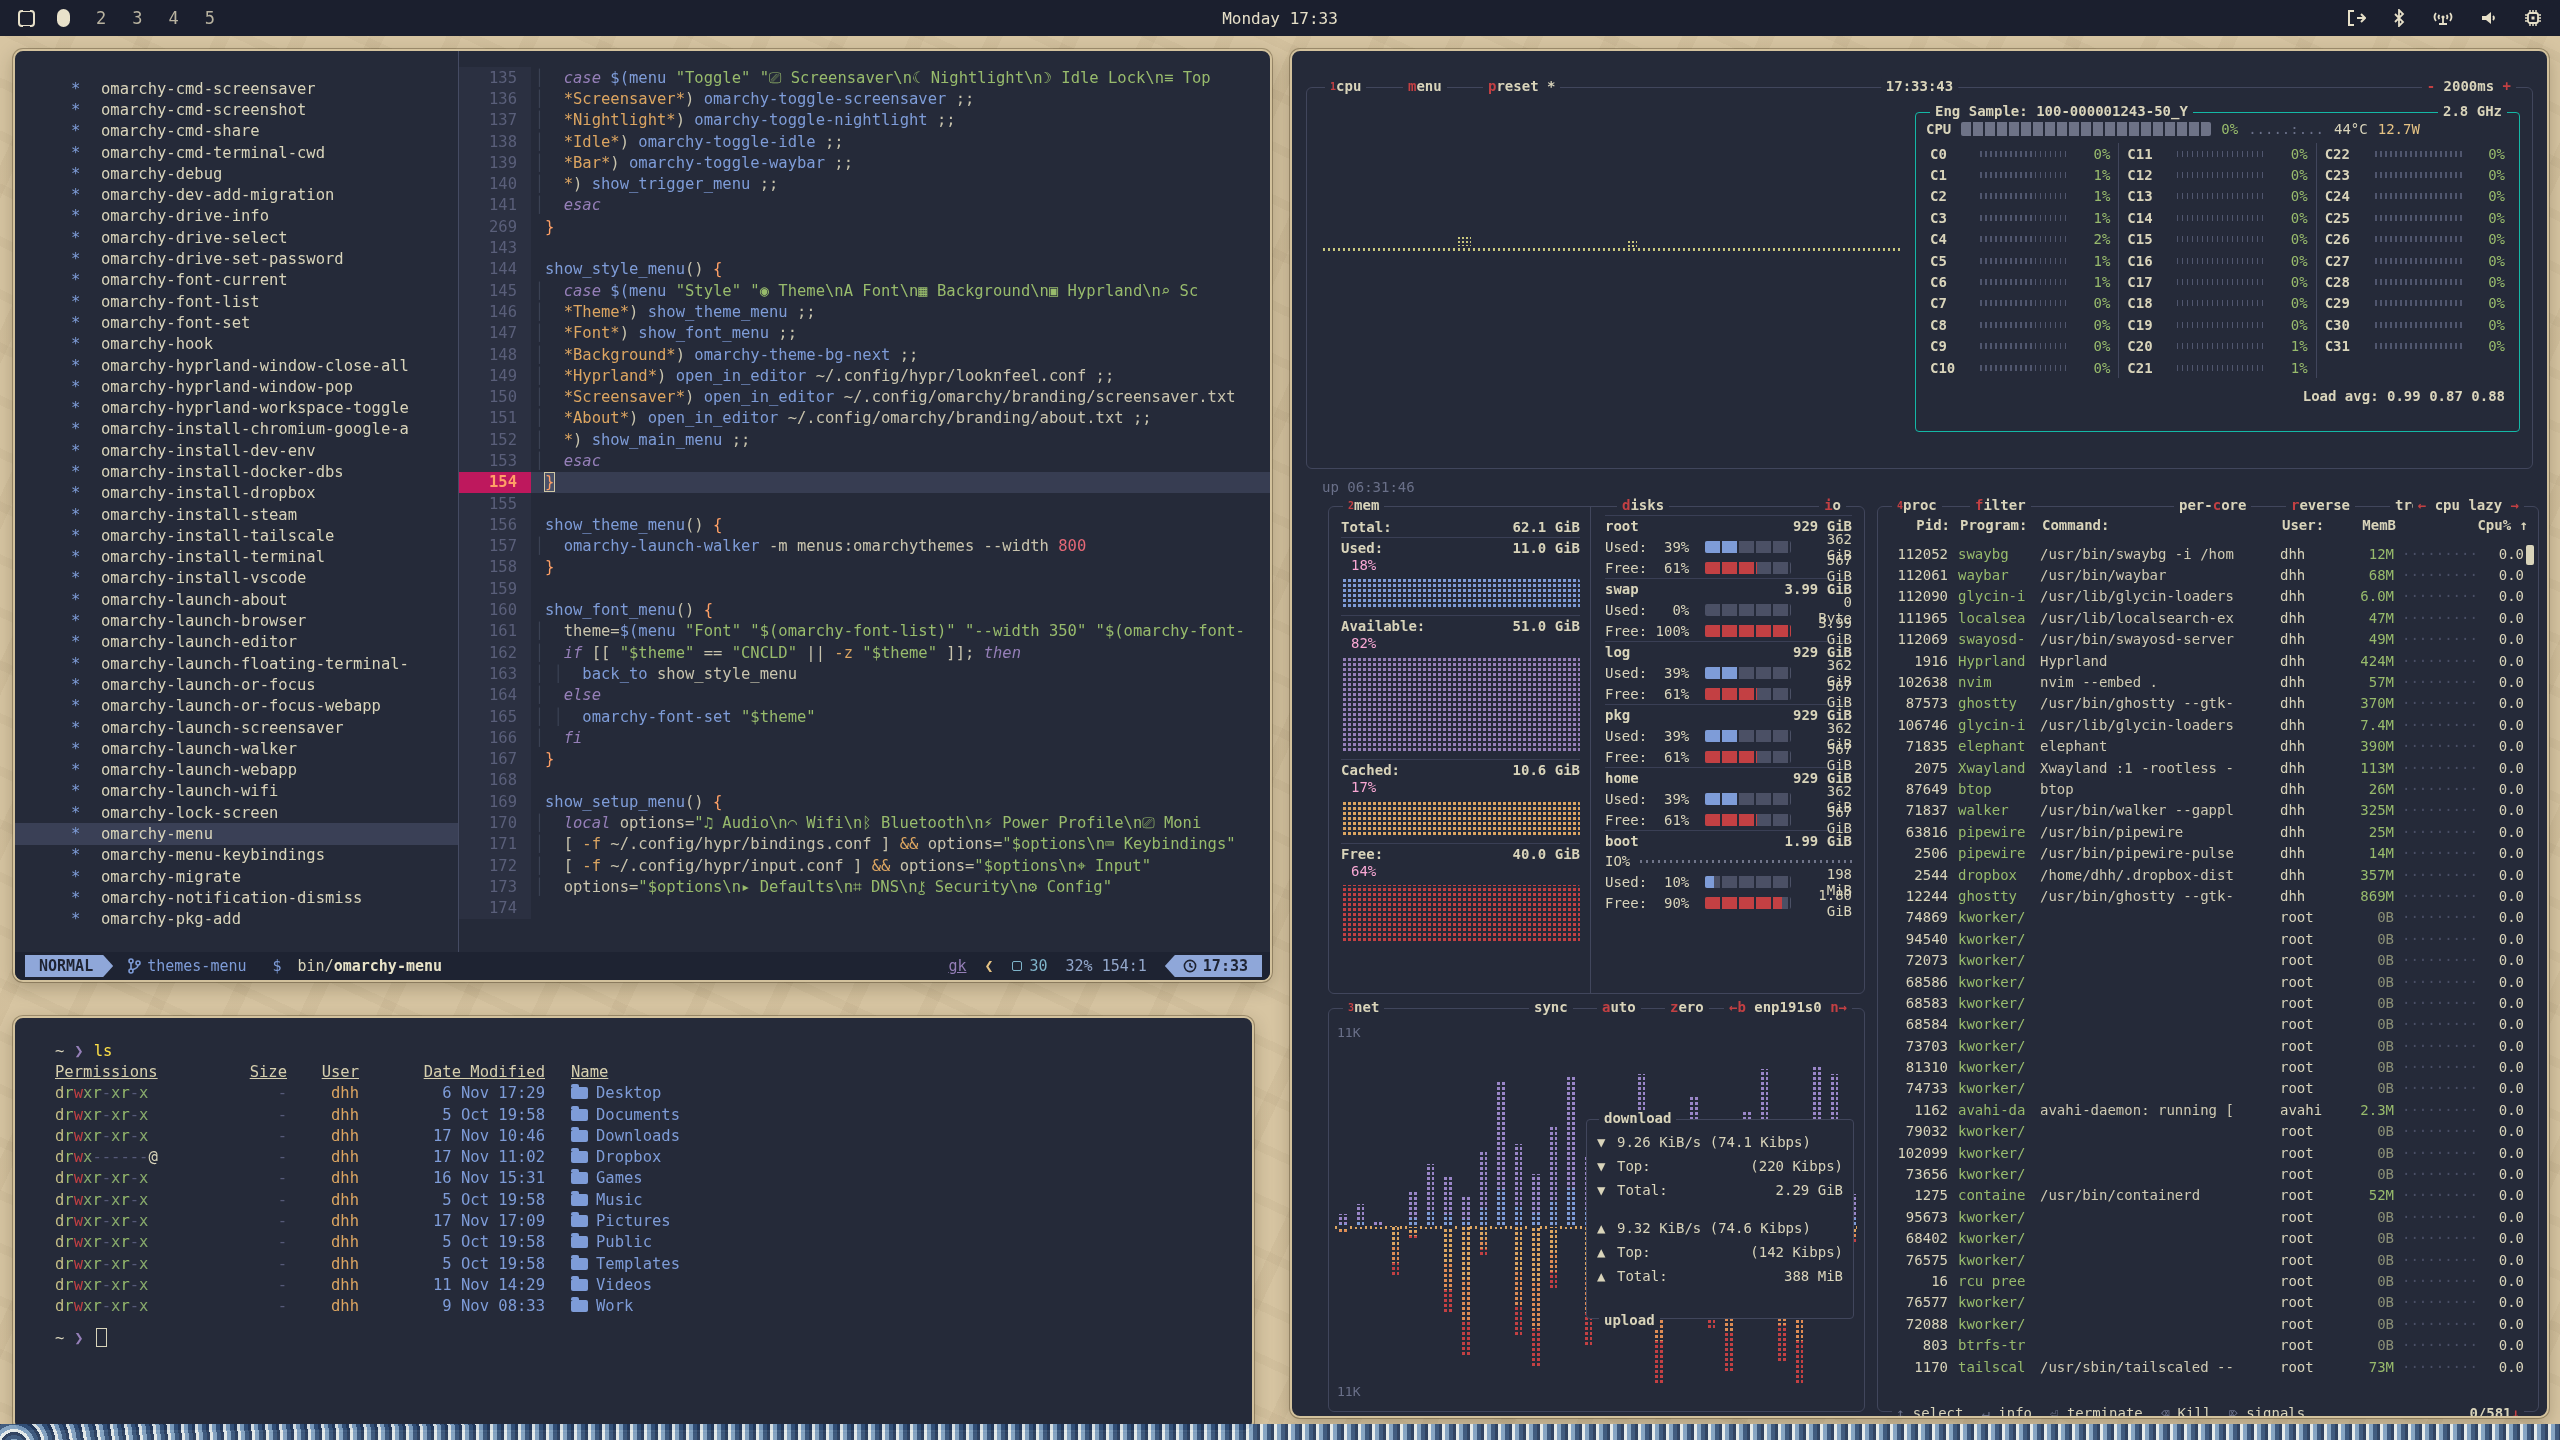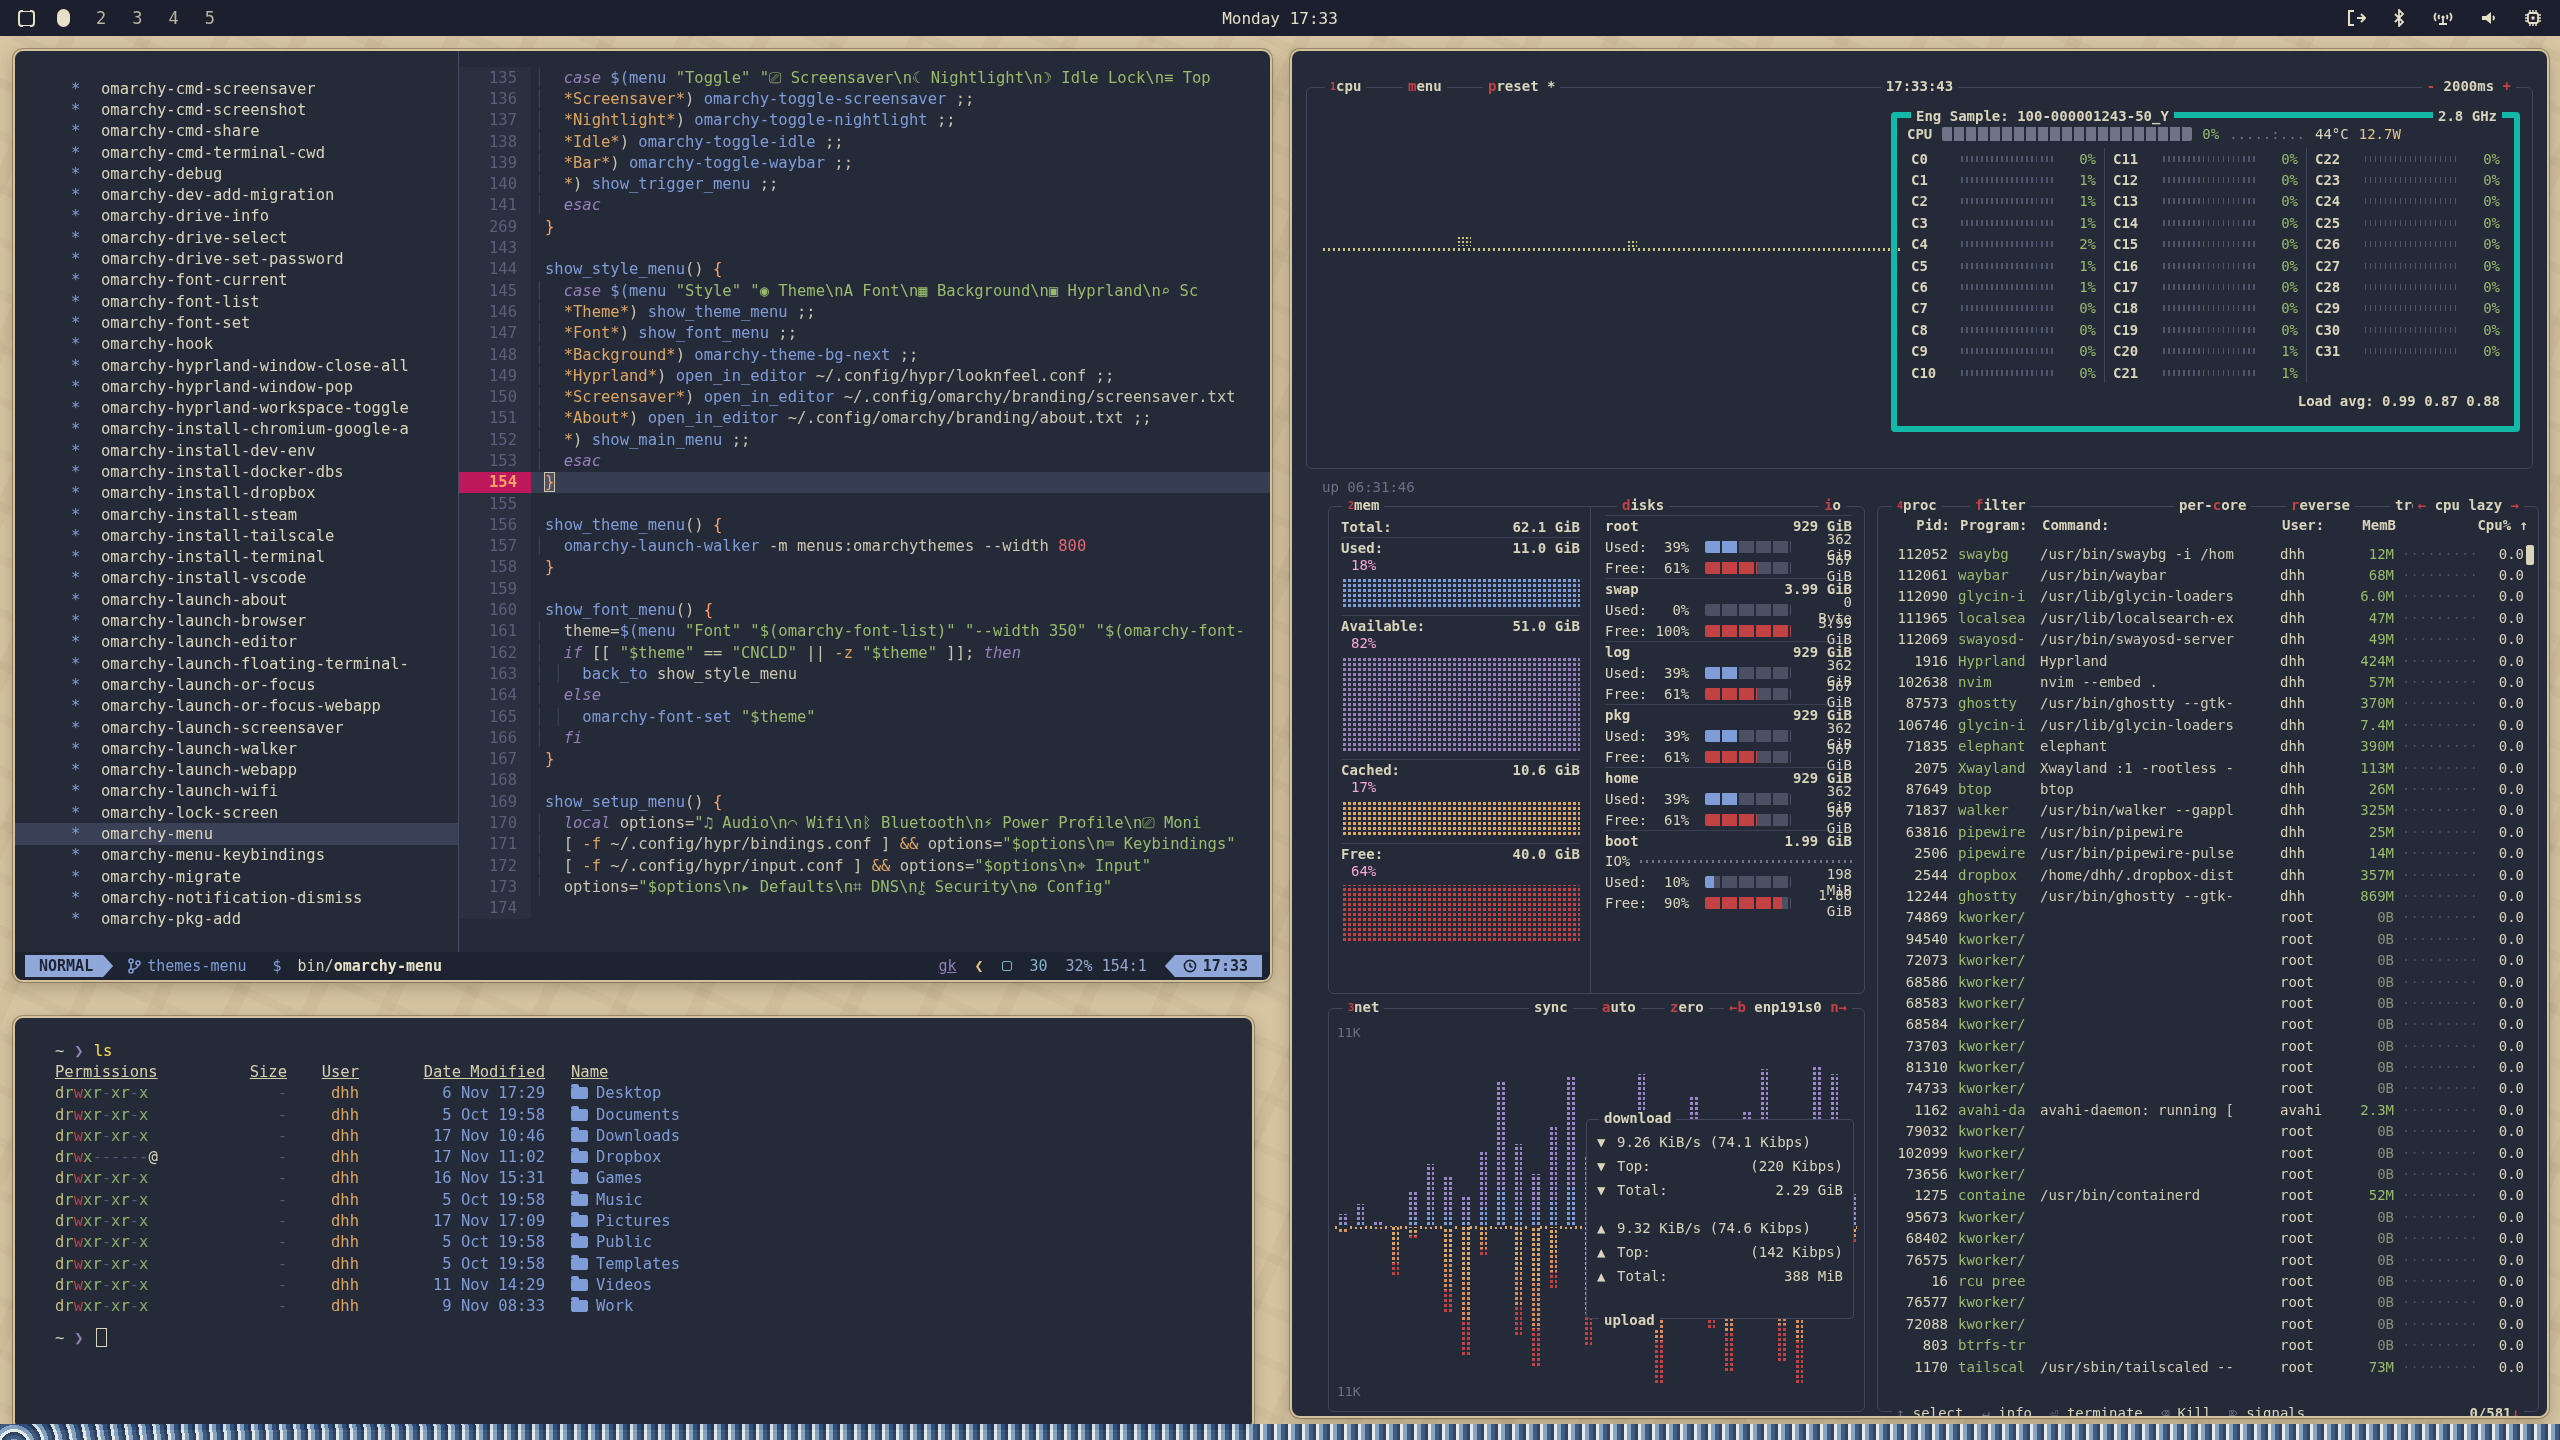--- a/index.html
+++ b/index.html
@@ -59,21 +59,21 @@
     display:flex; align-items:center; font-size:15px; }
   .mode{ background:#8fa7d9; color:#1e2332; font-weight:bold; padding:0 14px; height:22px; margin-left:10px;
     display:flex; align-items:center; clip-path:polygon(0 0, calc(100% - 10px) 0, 100% 50%, calc(100% - 10px) 100%, 0 100%); padding-right:20px;}
   .sb-branch{ color:#7E9CD8; margin-left:14px; display:flex; align-items:center; gap:6px;}
   .sb-dollar{ color:#7E9CD8; margin-left:26px; }
   .sb-file{ color:#d9d4ba; margin-left:16px; }
   .sb-file b{ color:#e8e3c8; }
   .sb-right{ margin-left:auto; display:flex; align-items:center; gap:18px; }
   .sb-gk{ color:#957FB8;text-decoration:underline; }
   .sb-chev{ color:#E6C384; }
-  .sb-box{ color:#7FB4CA; display:flex; align-items:center; gap:18px;}
+  .sb-box{ color:#7FB4CA; display:flex; align-items:center; gap:8px;}
   .sb-boxicon{ width:10px; height:10px; border:1.5px solid #7FB4CA; border-radius:2px; }
   .sb-pos{ color:#93a8cc; }
   .sb-clock{ background:#8fa7d9; color:#1e2332; font-weight:bold; height:22px; display:flex; align-items:center; gap:6px;
     padding:0 14px 0 18px; clip-path:polygon(10px 0, 100% 0, 100% 100%, 10px 100%, 0 50%); margin-right:8px;}
   
   #lsterm{ left:13px; top:1016px; width:1241px; height:416px; font-size:15.5px; padding:22px 0 0 40px; }
   .tline{ height:21.3px; display:flex; align-items:center; white-space:pre; }
   .p-tilde{ color:#d9d4ba; } .p-caret{ color:#957FB8; padding:0 10px;} .p-cmd{ color:#fde047; }
   .ls-head span{ color:#d6cfae; text-decoration:underline; }
   .col-perm{ width:176px; } .col-size{ width:56px; text-align:right; } .col-user{ width:72px; text-align:right;}
@@ -89,21 +89,21 @@
   .bx{ position:absolute; border:1px solid #41465c; border-radius:6px; }
   .bxlabel{ position:absolute; top:-10px; background:#252a39; padding:0 5px; font-weight:bold; color:#d9d4ba; font-size:14px; white-space:pre; display:flex; align-items:center;}
   .red{ color:#C34043; } .grn{ color:#98BB6C; } .yel{ color:#E6C384; } .dim{ color:#6a7089; }
   .cream{ color:#d9d4ba; } .bold{ font-weight:bold; }
   sup.red{ font-size:10px; }
   
   #cpubox{ left:14px; top:36px; right:14px; height:382px; }
   .cpu-graph-line{ position:absolute; left:16px; top:160px; width:580px; height:3px;
     background-image:repeating-linear-gradient(90deg,#c9c77e 0 2px,transparent 2px 5px); }
   .cpu-clus{ position:absolute; background-image:radial-gradient(#c9c77e 1px, transparent 1.2px); background-size:4px 4px;}
-  #engbox{ position:absolute; left:584px; top:24px; right:12px; height:320px; border:6px solid #14b8a6; border-radius:4px;}
+  #engbox{ position:absolute; left:608px; top:24px; right:12px; height:320px; border:1px solid #14b8a6; border-radius:4px;}
   .cpurow{ display:flex; align-items:center; padding:8px 10px 2px 10px; gap:10px;}
   .meter{ height:14px; width:250px; background:#6e7387;
      background-image:repeating-linear-gradient(90deg, transparent 0 10px, #252a39 10px 12px); border-radius:2px;}
   .coregrid{ display:flex; padding:4px 6px; }
   .corecol{ flex:1; padding:0 8px; }
   .corecol + .corecol{ border-left:1px solid #41465c; }
   .corerow{ display:flex; align-items:center; height:21.4px; gap:8px; }
   .corelbl{ width:42px; font-weight:bold; color:#d9d4ba; }
   .coredots{ flex:1; height:6px; background-image:repeating-linear-gradient(90deg,#50566e 0 1.5px,transparent 1.5px 5px); }
   .corepct{ width:34px; text-align:right; color:#98BB6C; }

